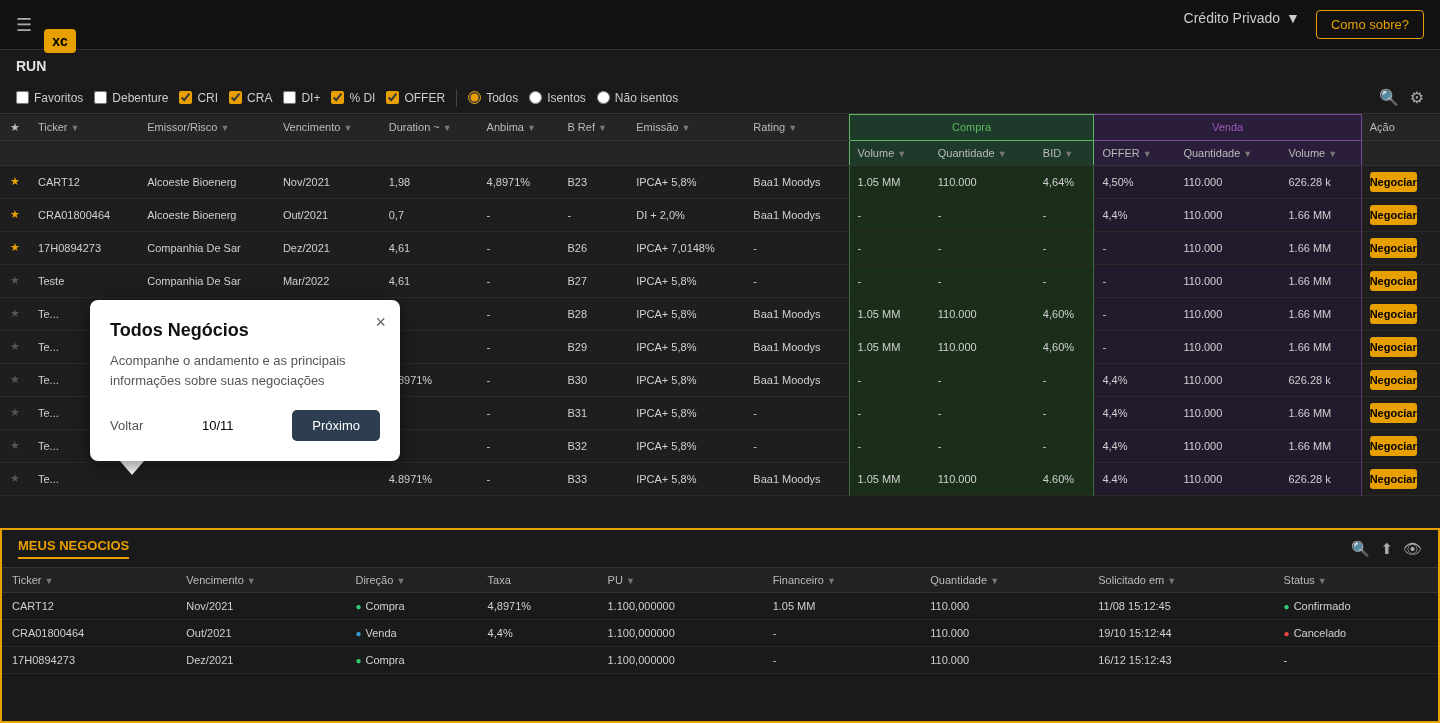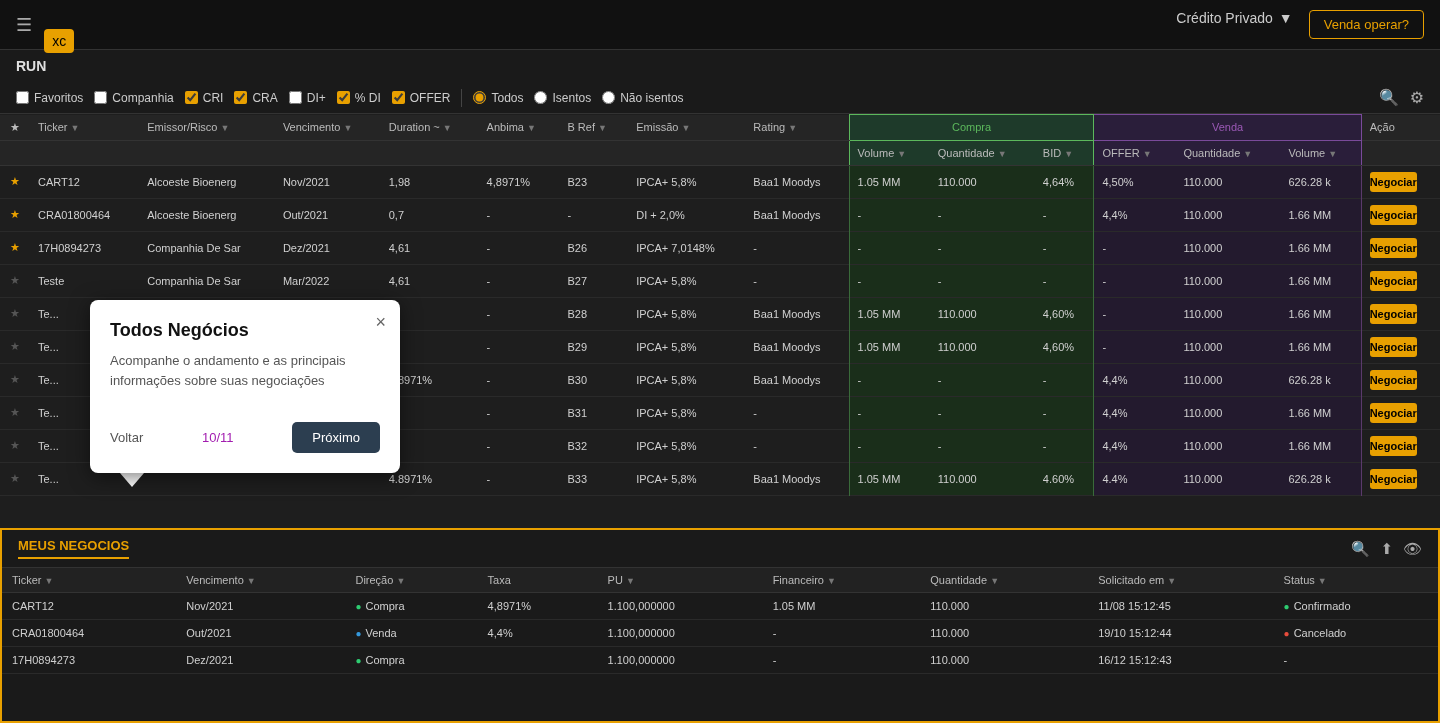--- a/index.html
+++ b/index.html
@@ -2,21 +2,21 @@
 <html><head>
   <meta charset="utf-8">
   <style>
     * { box-sizing: border-box; margin: 0; padding: 0; }
     body { background: #1a1a1a; color: #e0e0e0; font-family: Arial, sans-serif; font-size: 12px; width: 1440px; height: 723px; overflow: hidden; }
 
     
     .header { background: #111; height: 50px; display: flex; align-items: center; justify-content: space-between; padding: 0 16px; border-bottom: 1px solid #333; }
     .header-left { display: flex; align-items: center; gap: 12px; }
     .hamburger { color: #aaa; font-size: 18px; cursor: pointer; }
-    .logo { background: #e8a000; color: #000; font-weight: normal; font-size: 14px; padding: 4px 8px; border-radius: 4px; margin-top: 32px; }
+    .logo { background: #e8a000; color: #000; font-weight: bold; font-size: 14px; padding: 4px 8px; border-radius: 4px; margin-top: 32px; }
     .header-right { display: flex; align-items: flex-start; gap: 16px; }
     .credit-privado { display: flex; align-items: center; gap: 6px; color: #ccc; font-size: 14px; cursor: pointer; }
     .como-operar-btn { border: 1px solid #e8a000; color: #e8a000; background: transparent; padding: 6px 14px; border-radius: 4px; cursor: pointer; font-size: 13px; }
 
     
     .run-title { padding: 8px 16px; font-size: 14px; font-weight: bold; color: #e0e0e0; background: #1a1a1a; }
 
     
     .filter-bar { background: #1a1a1a; padding: 6px 16px; display: flex; align-items: center; gap: 11px; border-bottom: 1px solid #333; }
     .filter-item { display: flex; align-items: center; gap: 5px; color: #ccc; font-size: 12px; }
@@ -37,25 +37,25 @@
     .star-col { width: 30px; text-align: center; }
     .star-filled { color: #e8a000; }
     .star-empty { color: #555; }
     .negociar-btn { background: #e8a000; color: #000; border: none; padding: 4px 0; border-radius: 3px; cursor: pointer; font-size: 11px; font-weight: bold; }
     .sort-arrow { color: #777; font-size: 9px; }
 
     
     .tooltip-container { position: absolute; top: 300px; left: 90px; z-index: 100; }
     .tooltip-box { background: #fff; color: #333; border-radius: 8px; padding: 20px; width: 310px; box-shadow: 0 4px 20px rgba(0,0,0,0.5); position: relative; }
     .tooltip-title { font-size: 18px; font-weight: bold; color: #111; margin-bottom: 10px; }
-    .tooltip-text { font-size: 13px; color: #555; line-height: 1.5; margin-bottom: 32px; }
+    .tooltip-text { font-size: 13px; color: #555; line-height: 1.5; margin-bottom: 20px; }
     .tooltip-footer { display: flex; align-items: center; justify-content: space-between; }
     .tooltip-close { position: absolute; top: 12px; right: 14px; background: none; border: none; font-size: 18px; cursor: pointer; color: #666; }
     .tooltip-voltar { color: #555; font-size: 13px; cursor: pointer; background: none; border: none; }
-    .tooltip-counter { color: #a21caf; font-size: 13px; }
+    .tooltip-counter { color: #000000; font-size: 13px; }
     .tooltip-proximo { background: #2c3e50; color: #fff; border: none; padding: 8px 20px; border-radius: 5px; cursor: pointer; font-size: 13px; }
     .tooltip-arrow { width: 0; height: 0; border-left: 12px solid transparent; border-right: 12px solid transparent; border-top: 14px solid #fff; margin-left: 30px; }
 
     
     .bottom-panel { border: 2px solid #e8a000; background: #1a1a1a; position: absolute; bottom: 0; left: 0; right: 0; height: 195px; }
     .bottom-header { background: #1a1a1a; padding: 8px 16px; display: flex; align-items: center; justify-content: space-between; border-bottom: 1px solid #333; }
     .bottom-title { color: #e8a000; font-size: 13px; font-weight: bold; border-bottom: 2px solid #e8a000; padding-bottom: 4px; }
     .bottom-icons { display: flex; gap: 10px; align-items: center; }
     .bottom-icon { color: #aaa; font-size: 15px; cursor: pointer; }
     .bottom-table { width: 100%; border-collapse: collapse; }
@@ -76,34 +76,34 @@
 <div class="header">
   <div class="header-left">
     <span class="hamburger">☰</span>
     <span class="logo">xc</span>
   </div>
   <div class="header-right">
     <div class="credit-privado">
       <span>Crédito Privado</span>
       <span>▼</span>
     </div>
-    <button class="como-operar-btn">Venda operar?</button>
+    <button class="como-operar-btn">Como sobre?</button>
   </div>
 </div>
 
 <div class="run-title">RUN</div>
 
 <div class="filter-bar">
   <label class="filter-item">
     <input type="checkbox" style="">
     <span>Favoritos</span>
   </label>
   <label class="filter-item">
     <input type="checkbox" style="">
-    <span>Companhia</span>
+    <span>Debenture</span>
   </label>
   <label class="filter-item">
     <input type="checkbox" checked="" style="">
     <span>CRI</span>
   </label>
   <label class="filter-item">
     <input type="checkbox" checked="" style="">
     <span>CRA</span>
   </label>
   <label class="filter-item">

